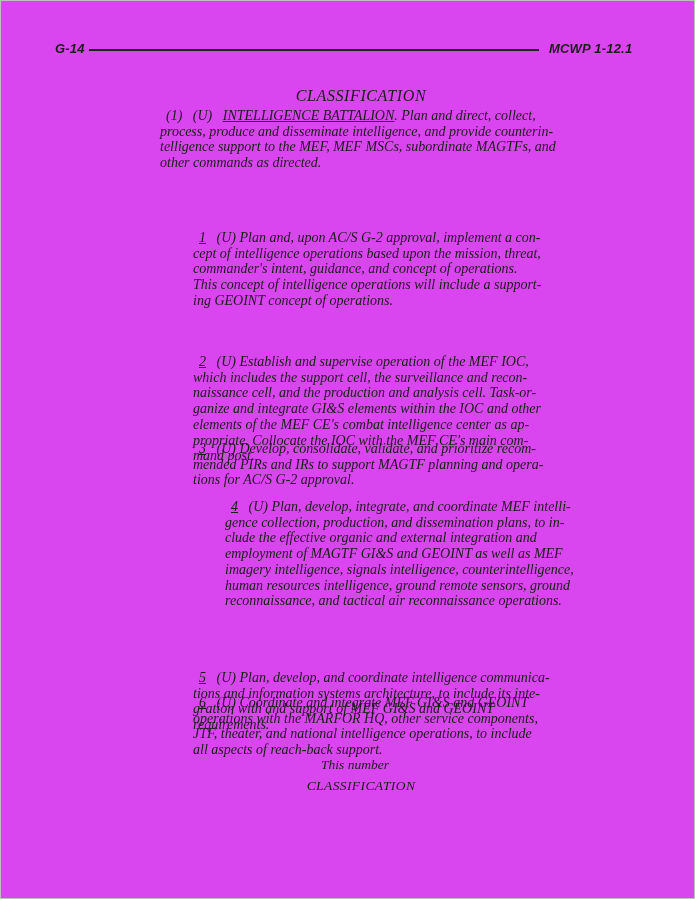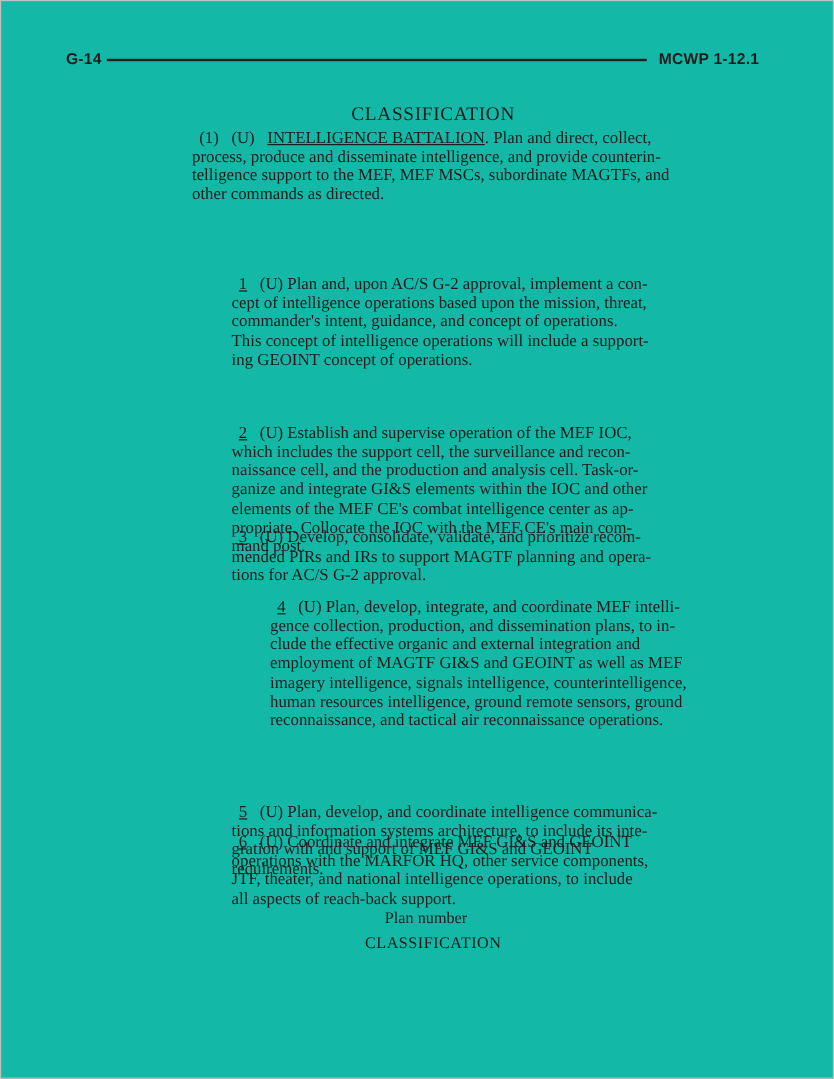--- a/index.html
+++ b/index.html
@@ -5,21 +5,22 @@
   html,body { margin:0; padding:0; }
   body {
     width:695px; height:899px; position:relative;
     background:#ffffff; color:#1c1c1c;
     font-family:"Liberation Serif", serif;
   }
   .page {
     position:absolute; inset:0;
     border:1px solid #bfbfbf;
     box-sizing:border-box;
-    background:#14b8a6;
+    background:#d946ef;
+    font-style:italic;
   }
   .abs { position:absolute; }
   .sans-b {
     font-family:"Liberation Sans", sans-serif;
     font-weight:bold; font-size:13px; line-height:14px;
     letter-spacing:0.2px;
   }
   .rule {
     position:absolute; top:48px; left:88px; width:450px; height:2px;
     background:#1f1f1f;
@@ -83,16 +84,16 @@
   <div class="abs body-text" style="top:621px; left:192px;margin-top:48px;"><span class="u">5</span><span>   (U) Plan, develop, and coordinate intelligence communica-
 tions and information systems architecture, to include its inte-
 gration with and support of MEF GI&amp;S and GEOINT
 requirements.</span></div>
 
   <div class="abs body-text" style="top:694px; left:192px;"><span class="u">6</span><span>   (U) Coordinate and integrate MEF GI&amp;S and GEOINT
 operations with the MARFOR HQ, other service components,
 JTF, theater, and national intelligence operations, to include
 all aspects of reach-back support.</span></div>
 
-  <div class="center-line page-num">Plan number</div>
+  <div class="center-line page-num">This number</div>
   <div class="center-line classif-bottom">CLASSIFICATION</div>
 
 </div>
 
 </body></html>

